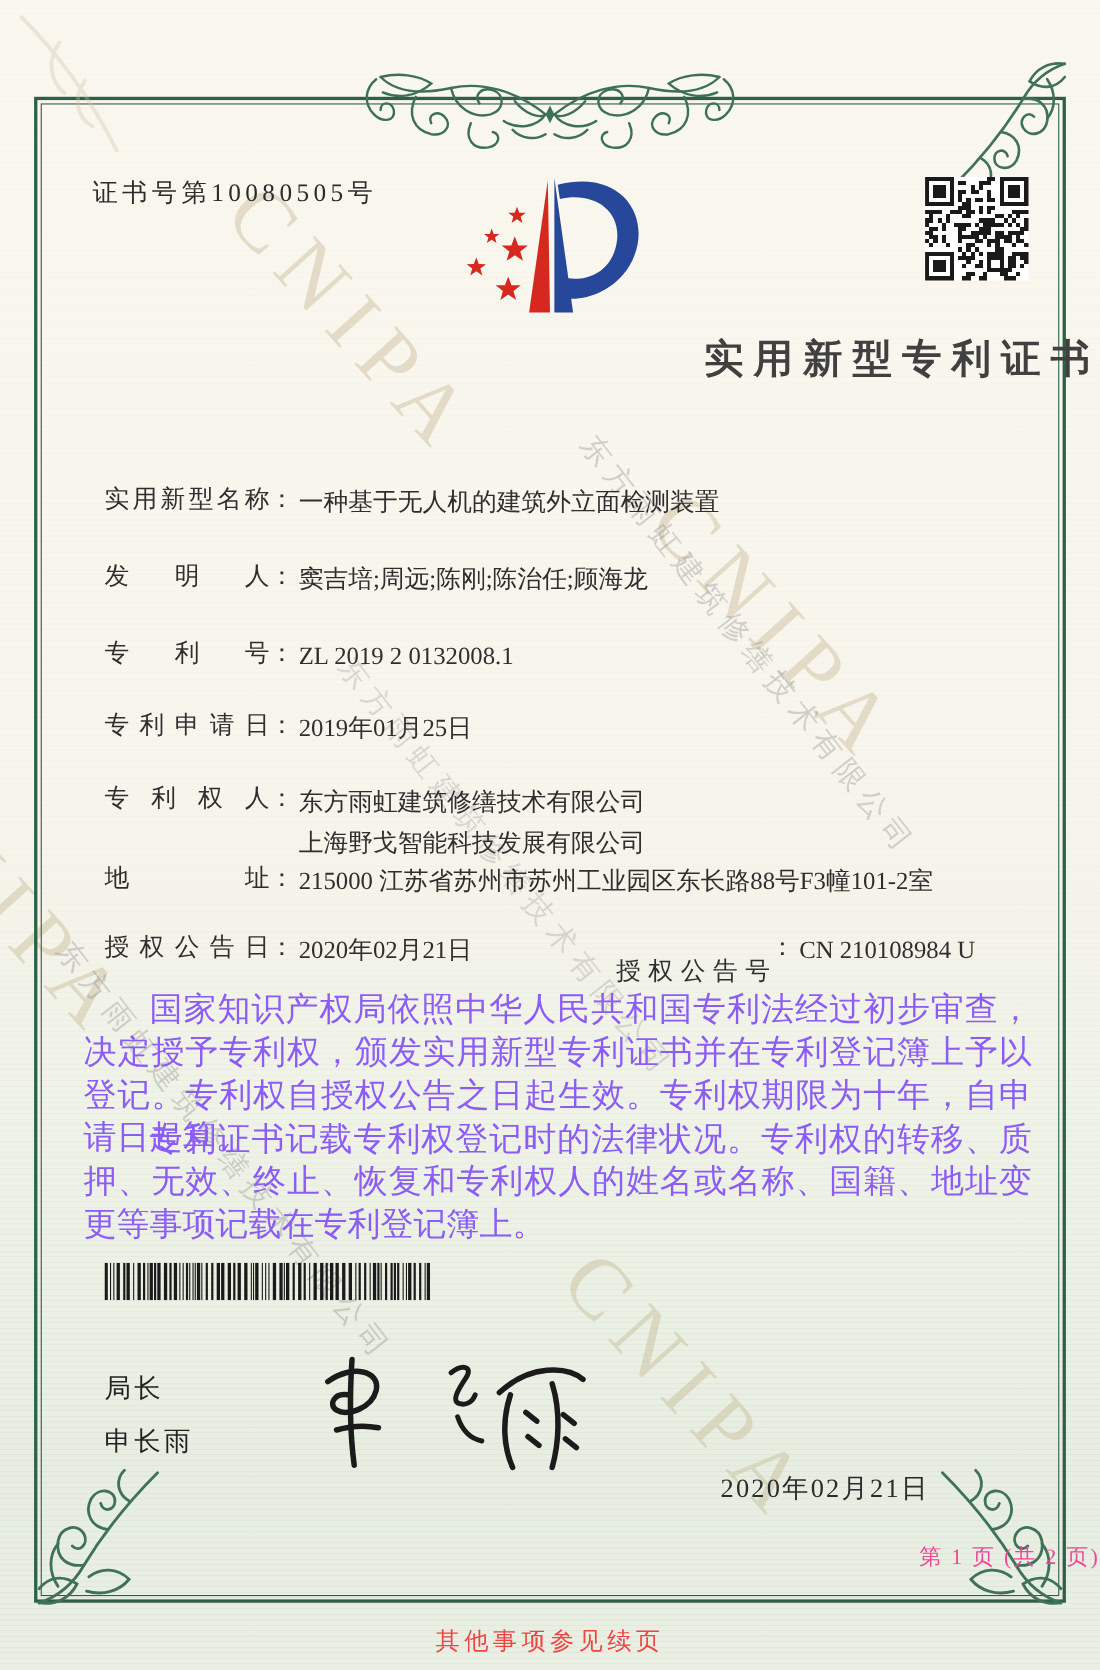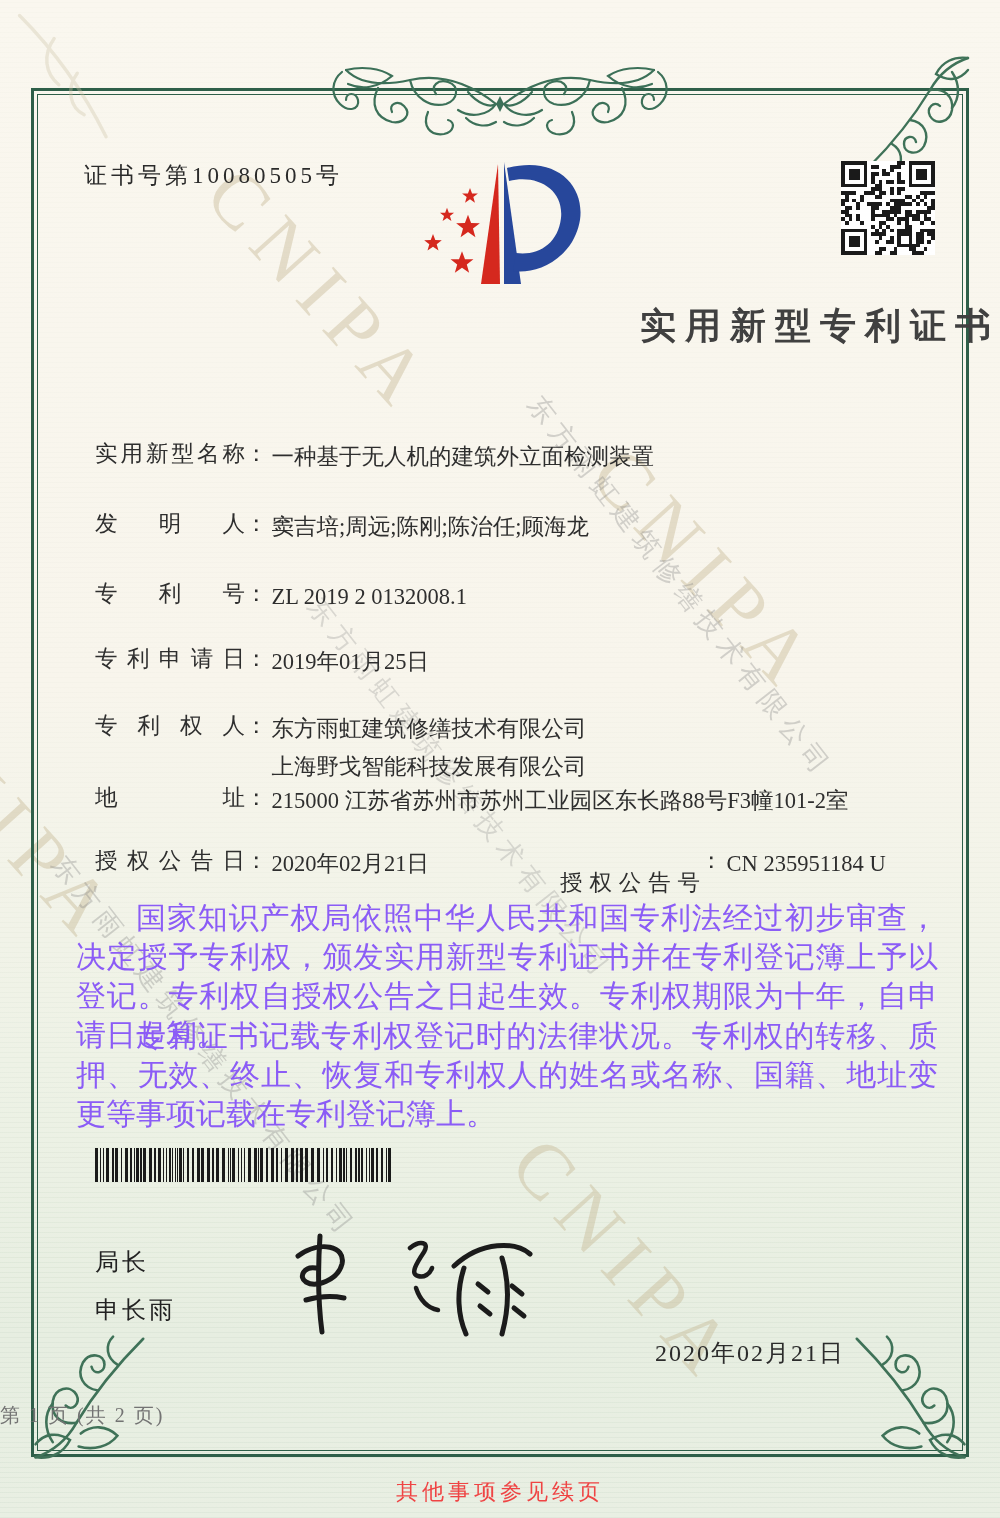--- a/index.html
+++ b/index.html
@@ -24,21 +24,21 @@
   .row{left:95px;font-size:22.5px;color:#2e2e2e;}
   .lbl{display:inline-block;width:150px;text-align:justify;text-align-last:justify;vertical-align:top;}
   .lblwide{display:inline-block;width:150px;text-align:justify;text-align-last:justify;vertical-align:top;margin-top:22px;}
   .colon{vertical-align:top;}
   .val{display:inline-block;vertical-align:top;margin-left:4px;max-width:690px;line-height:38px;}
   .para{left:76px;width:862px;font-size:30px;line-height:39px;color:#8b5cf6;
         text-align:justify;text-indent:2em;margin:0;}
   .chief{left:95px;font-size:24px;color:#222;letter-spacing:3px;
          font-family:"Liberation Sans","DejaVu Sans",sans-serif;}
   .date{left:620px;width:260px;top:1337px;text-align:center;font-size:24px;color:#2b2b2b;letter-spacing:2px;}
-  .pageinfo{left:0;right:0;top:1402px;text-align:left;font-size:20px;color:#737373;letter-spacing:2px;}
+  .pageinfo{left:0;right:0;top:1402px;text-align:right;font-size:20px;color:#ec4899;letter-spacing:2px;}
   .contnote{left:0;right:0;top:1477px;text-align:center;font-size:22px;color:#ef4444;letter-spacing:4px;}
   svg{display:block;}
 </style>
 </head>
 <body>
 
 <div class="waves"></div>
 
 <div class="wm-cnipa" style="left:255px;top:150px;transform:rotate(48deg);">CNIPA</div>
 <div class="wm-cnipa" style="left:640px;top:430px;transform:rotate(48deg);">CNIPA</div>
@@ -364,21 +364,21 @@
 <div class="abs row" style="top:710px;">
   <span class="lbl">专利权人</span><span class="colon">：</span><span class="val"><span>东方雨虹建筑修缮技术有限公司</span><br><span>上海野戈智能科技发展有限公司</span></span>
 </div>
 <div class="abs row" style="top:782px;">
   <span class="lbl">地址</span><span class="colon">：</span><span class="val" style="max-width:680px;">215000 江苏省苏州市苏州工业园区东长路88号F3幢101-2室</span>
 </div>
 <div class="abs row" style="top:845px;">
   <span class="lbl">授权公告日</span><span class="colon">：</span><span class="val">2020年02月21日</span>
 </div>
 <div class="abs row" style="top:845px;left:560px;">
-  <span class="lblwide" style="width:140px;">授权公告号</span><span class="colon">：</span><span class="val">CN 235951184 U</span>
+  <span class="lblwide" style="width:140px;">授权公告号</span><span class="colon">：</span><span class="val">CN 210108984 U</span>
 </div>
 
 <p class="abs para" style="top:898px;">国家知识产权局依照中华人民共和国专利法经过初步审查，决定授予专利权，颁发实用新型专利证书并在专利登记簿上予以登记。专利权自授权公告之日起生效。专利权期限为十年，自申请日起算。</p>
 <p class="abs para" style="top:1016px;">专利证书记载专利权登记时的法律状况。专利权的转移、质押、无效、终止、恢复和专利权人的姓名或名称、国籍、地址变更等事项记载在专利登记簿上。</p>
 
 <div class="abs" id="barcodebox" style="left:95px;top:1148px;width:296px;height:34px;">
     <svg width="296" height="34">
       <rect x="0" y="0" width="3" height="34" fill="#1a1a1a"></rect>
       <rect x="5" y="0" width="1" height="34" fill="#1a1a1a"></rect>
       <rect x="8" y="0" width="1" height="34" fill="#1a1a1a"></rect>

